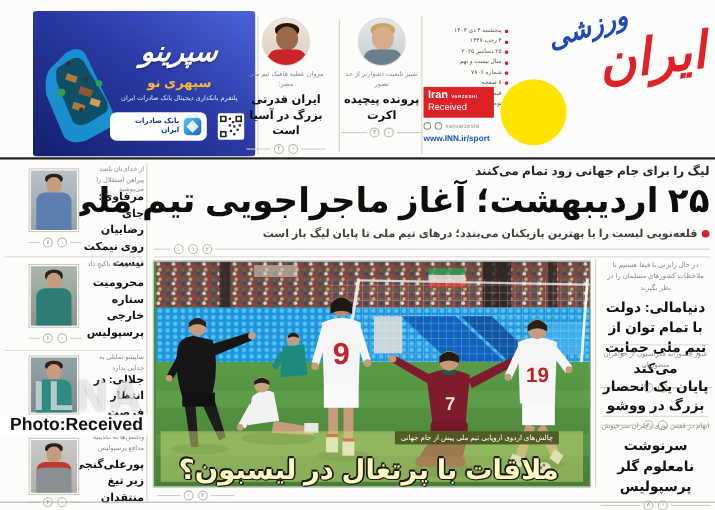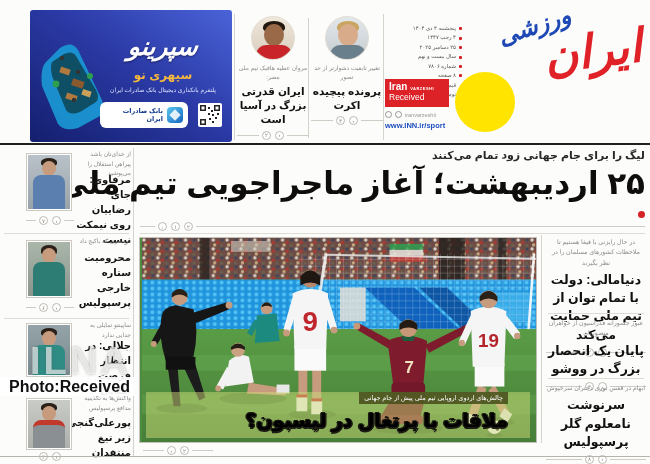--- a/index.html
+++ b/index.html
@@ -98,21 +98,21 @@
   .rc-head{font-size:12.5px;font-weight:800;color:#121110;line-height:1.45;margin-top:3px;}
   .rc-pag{margin-top:4px;}
   .rc-div{left:548px;width:96px;height:1px;background:#dedbd4;}
 
   
   .photo{left:139px;top:237px;width:398px;height:206px;border:1px solid #c5c2bb;background:#4d8c3e;}
   .photo svg{display:block;}
   .cap-band{position:absolute;left:6px;bottom:4px;right:6px;height:46px;background:rgba(205,218,120,.5);}
   .cap-tag{position:absolute;right:28px;bottom:38px;background:rgba(72,80,28,.88);color:#fff;
            font-size:6.5px;padding:2px 5px;direction:rtl;}
-  .cap-main{position:absolute;right:28px;bottom:10px;color:#000000;font-size:19px;font-weight:900;direction:rtl;
+  .cap-main{position:absolute;right:28px;bottom:0;color:#fef9c3;font-size:25px;font-weight:900;direction:rtl;
            text-shadow:-1.5px 0 #1c1c14,1.5px 0 #1c1c14,0 -1.5px #1c1c14,0 1.5px #1c1c14,1px 1px #1c1c14,-1px -1px #1c1c14;}
   .photo-pag{left:143px;top:446px;width:70px;}
 
   
   .wm{font-size:38px;font-weight:900;color:rgba(255,255,255,.62);letter-spacing:3px;
       text-shadow:0 0 3px rgba(90,90,90,.45);pointer-events:none;}
   .credit{left:0;top:377px;width:134px;height:19px;background:rgba(255,255,255,.93);
       font-size:16px;font-weight:bold;color:#111;display:flex;align-items:center;padding-left:9px;direction:ltr;}
 </style>
 </head>
@@ -159,21 +159,21 @@
         <rect x="12" y="16" width="2" height="2" fill="#222"></rect>
           <rect x="17" y="8" width="2" height="2" fill="#222"></rect>
       </svg>
     </div>
   </div>
 
   <div class="abs vline" style="left:234px;top:14px;height:126px;"></div>
   <div class="abs vline" style="left:308px;top:18px;height:120px;"></div>
   <div class="abs vline" style="left:383px;top:14px;height:126px;"></div>
 
-  <div class="abs col-card rtl" style="left:237px;">
+  <div class="abs col-card rtl" style="left:224px;">
     <div class="avatar" style="background:linear-gradient(#efe7da,#d8cdbd);">
       <span class="hair" style="background:#23180f;"></span>
       <span class="head" style="background:#9a6a48;"></span>
       <span class="body" style="background:#c8242a;"></span>
     </div>
     <div class="col-kicker">مروان عطیه هافبک تیم ملی مصر:</div>
     <div class="col-head">ایران قدرتی بزرگ در آسیا است</div>
     <div class="pag" style="margin-top:4px;">
       <span class="pg">‹</span>
       <span class="pg">۲</span>
@@ -244,21 +244,21 @@
 
   <div class="abs hdr-rule"></div>
 
   <div class="abs vline v-left"></div>
   <div class="abs vline v-right"></div>
 
   <div class="abs lead">
     <div class="lead-kicker">لیگ را برای جام جهانی زود تمام می‌کنند</div>
     <div class="lead-head">۲۵ اردیبهشت؛ آغاز ماجراجویی تیم ملی</div>
     <div class="lead-sub">
-      <span class="dot"></span>
+      <span class="dot"></span><span>قلعه‌نویی لیست را با بهترین بازیکنان می‌بندد؛ درهای تیم ملی تا پایان لیگ باز است</span>
     </div>
   </div>
   <div class="abs lead-pag">
     <div class="pag">
       <span class="pg">↓</span>
       <span class="pg">۱</span>
       <span class="pg">۲</span>
     </div>
   </div>
   <div class="abs lead-rule"></div>

